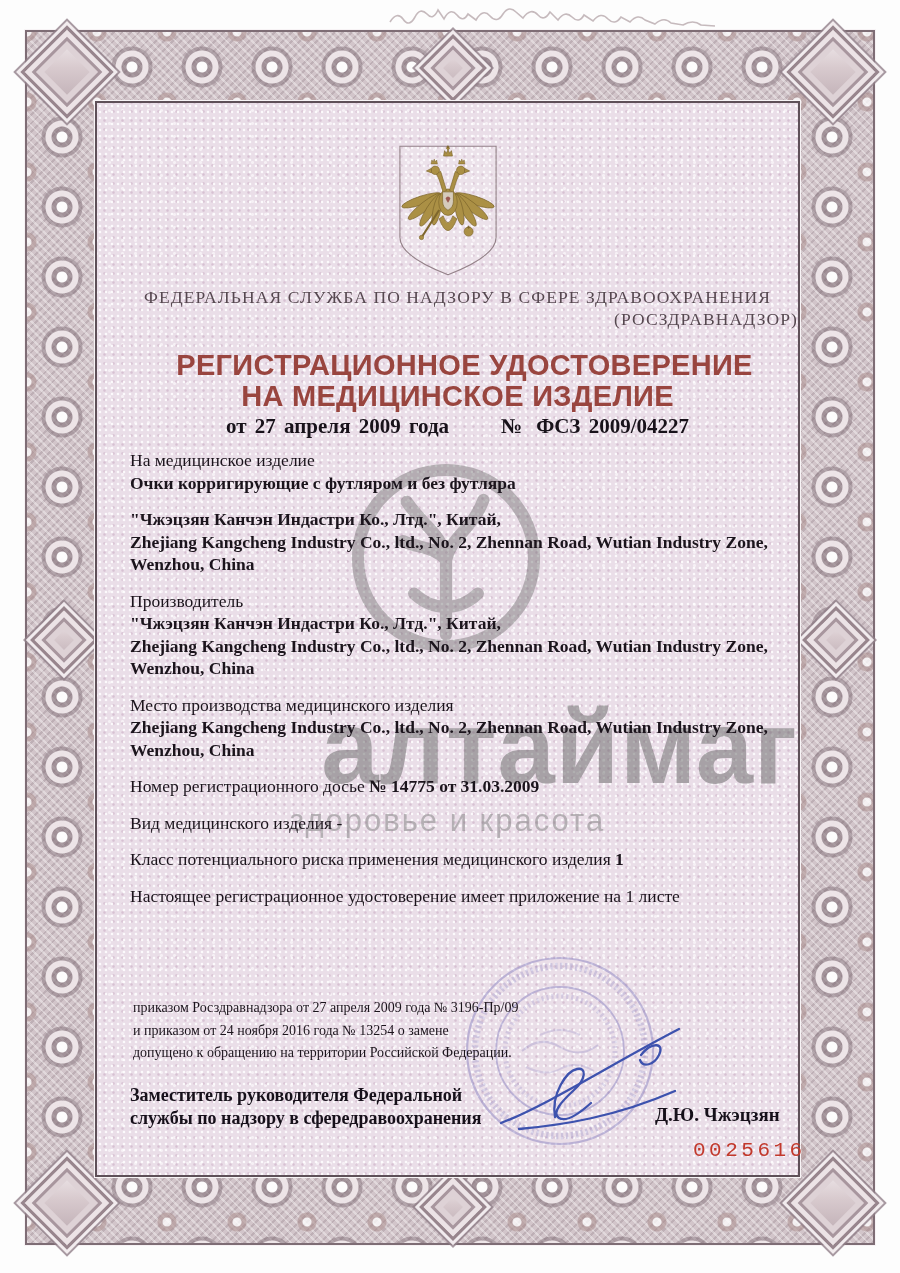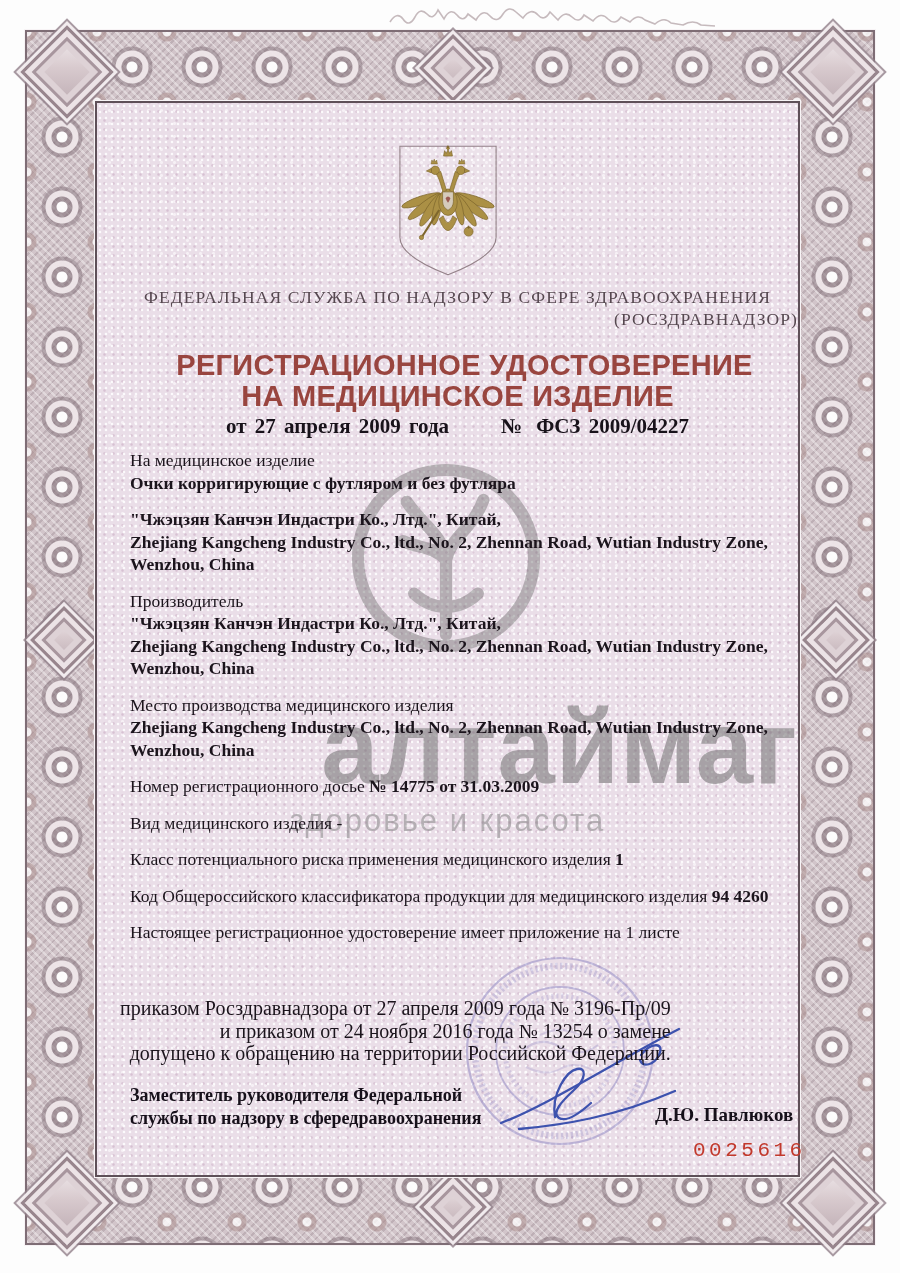--- a/index.html
+++ b/index.html
@@ -52,21 +52,21 @@
   .dateline{font-weight:bold;font-size:21px;color:#18121a;word-spacing:3px;}
   .dateline .gap{display:inline-block;width:52px;}
   .dateline .numgap{display:inline-block;width:14px;}
 
   
   .bodyblock{left:33px;right:14px;top:346px;font-size:17.5px;line-height:22.5px;color:#1b141c;}
   .sec{margin:0 0 14px 0;}
   .b{font-weight:bold;}
 
   
-  .orders{left:23px;top:894px;font-size:20px;line-height:22.5px;color:#1b141c;text-align:right;}
+  .orders{left:36px;top:894px;font-size:14px;line-height:22.5px;color:#1b141c;}
   .signer{left:33px;top:981px;font-weight:bold;font-size:18px;line-height:22.5px;color:#16101a;}
   .signer-name{left:558px;top:1001px;font-weight:bold;font-size:19px;color:#16101a;}
   .serial{left:596px;top:1036px;font-family:"Liberation Mono",monospace;font-weight:normal;
           font-size:21px;letter-spacing:3.5px;color:#c2392c;}
 
   
   .wm{pointer-events:none;}
   .wm-logo{left:246px;top:352px;opacity:0.42;}
   .wm-brand{left:0;right:0;top:586px;text-align:right;
     font-family:"Liberation Sans",sans-serif;font-weight:bold;font-size:103px;
@@ -190,24 +190,20 @@
         </div>
         <div class="sec">
           <span>Номер регистрационного досье</span>
           <span class="b">№ 14775 от 31.03.2009</span>
         </div>
         <div class="sec">Вид медицинского изделия -</div>
         <div class="sec">
           <span>Класс потенциального риска применения медицинского изделия</span>
           <span class="b">1</span>
         </div>
-        <div class="sec">
-          <span>Код Общероссийского классификатора продукции для медицинского изделия</span>
-          <span class="b">94 4260</span>
-        </div>
         <div class="sec">Настоящее регистрационное удостоверение имеет приложение на 1 листе</div>
       </div>
 
       <svg class="abs stamp" width="200" height="200" viewBox="0 0 200 200">
         <g fill="none" stroke="#7d74b9">
           <circle cx="100" cy="100" r="93" stroke-width="2.2" opacity="0.8"></circle>
           <circle cx="100" cy="100" r="85" stroke-width="6.5" stroke-dasharray="2.4 2.6" opacity="0.5"></circle>
           <circle cx="100" cy="100" r="64" stroke-width="1.8" opacity="0.8"></circle>
           <circle cx="100" cy="100" r="55" stroke-width="5" stroke-dasharray="2.2 2.8" opacity="0.4"></circle>
           <path d="M62,100 q18,-16 38,-4 q20,12 38,-2" stroke-width="2" opacity="0.5"></path>
@@ -229,19 +225,19 @@
         <div>приказом Росздравнадзора от 27 апреля 2009 года № 3196-Пр/09</div>
         <div>и приказом от 24 ноября 2016 года № 13254 о замене</div>
         <div>допущено к обращению на территории Российской Федерации.</div>
       </div>
 
       <div class="abs signer">
         <div>Заместитель руководителя Федеральной</div>
         <div>службы по надзору в сфередравоохранения</div>
       </div>
 
-      <div class="abs signer-name">Д.Ю. Павлюков</div>
+      <div class="abs signer-name">Д.Ю. Чжэцзян</div>
 
       <div class="abs serial">0025616</div>
 
     </div>
   </div>
 </div>
 
 </body></html>

